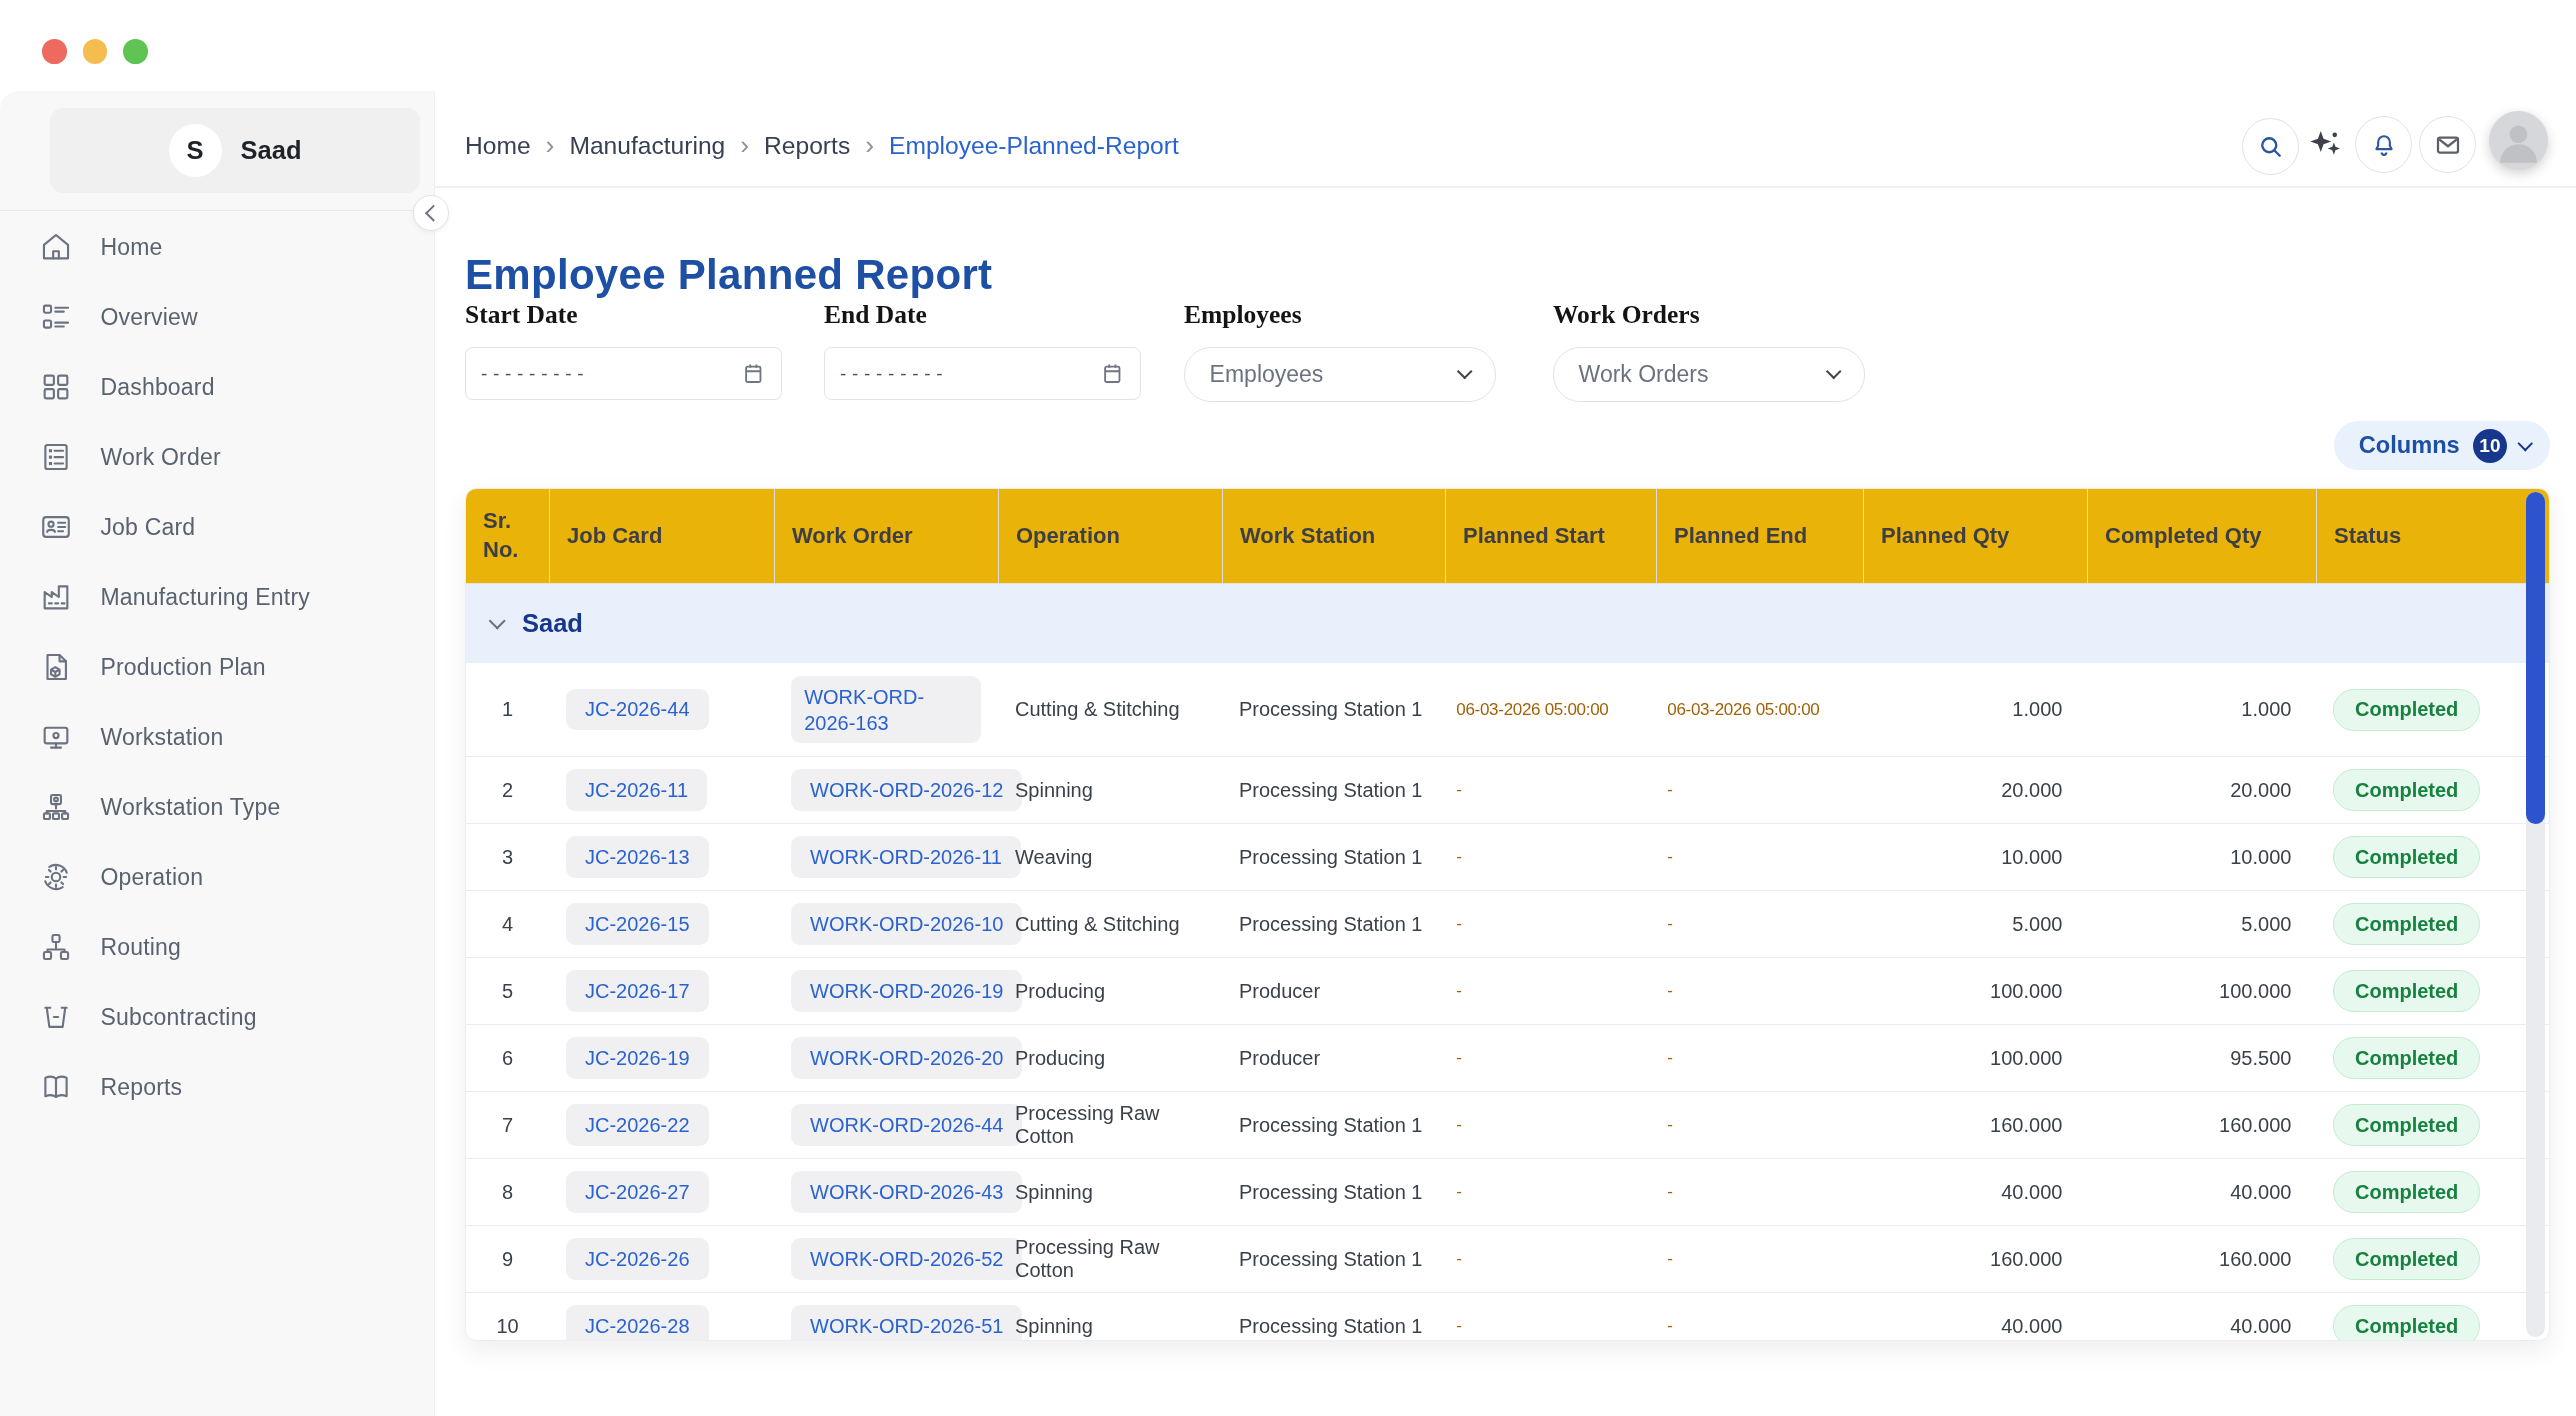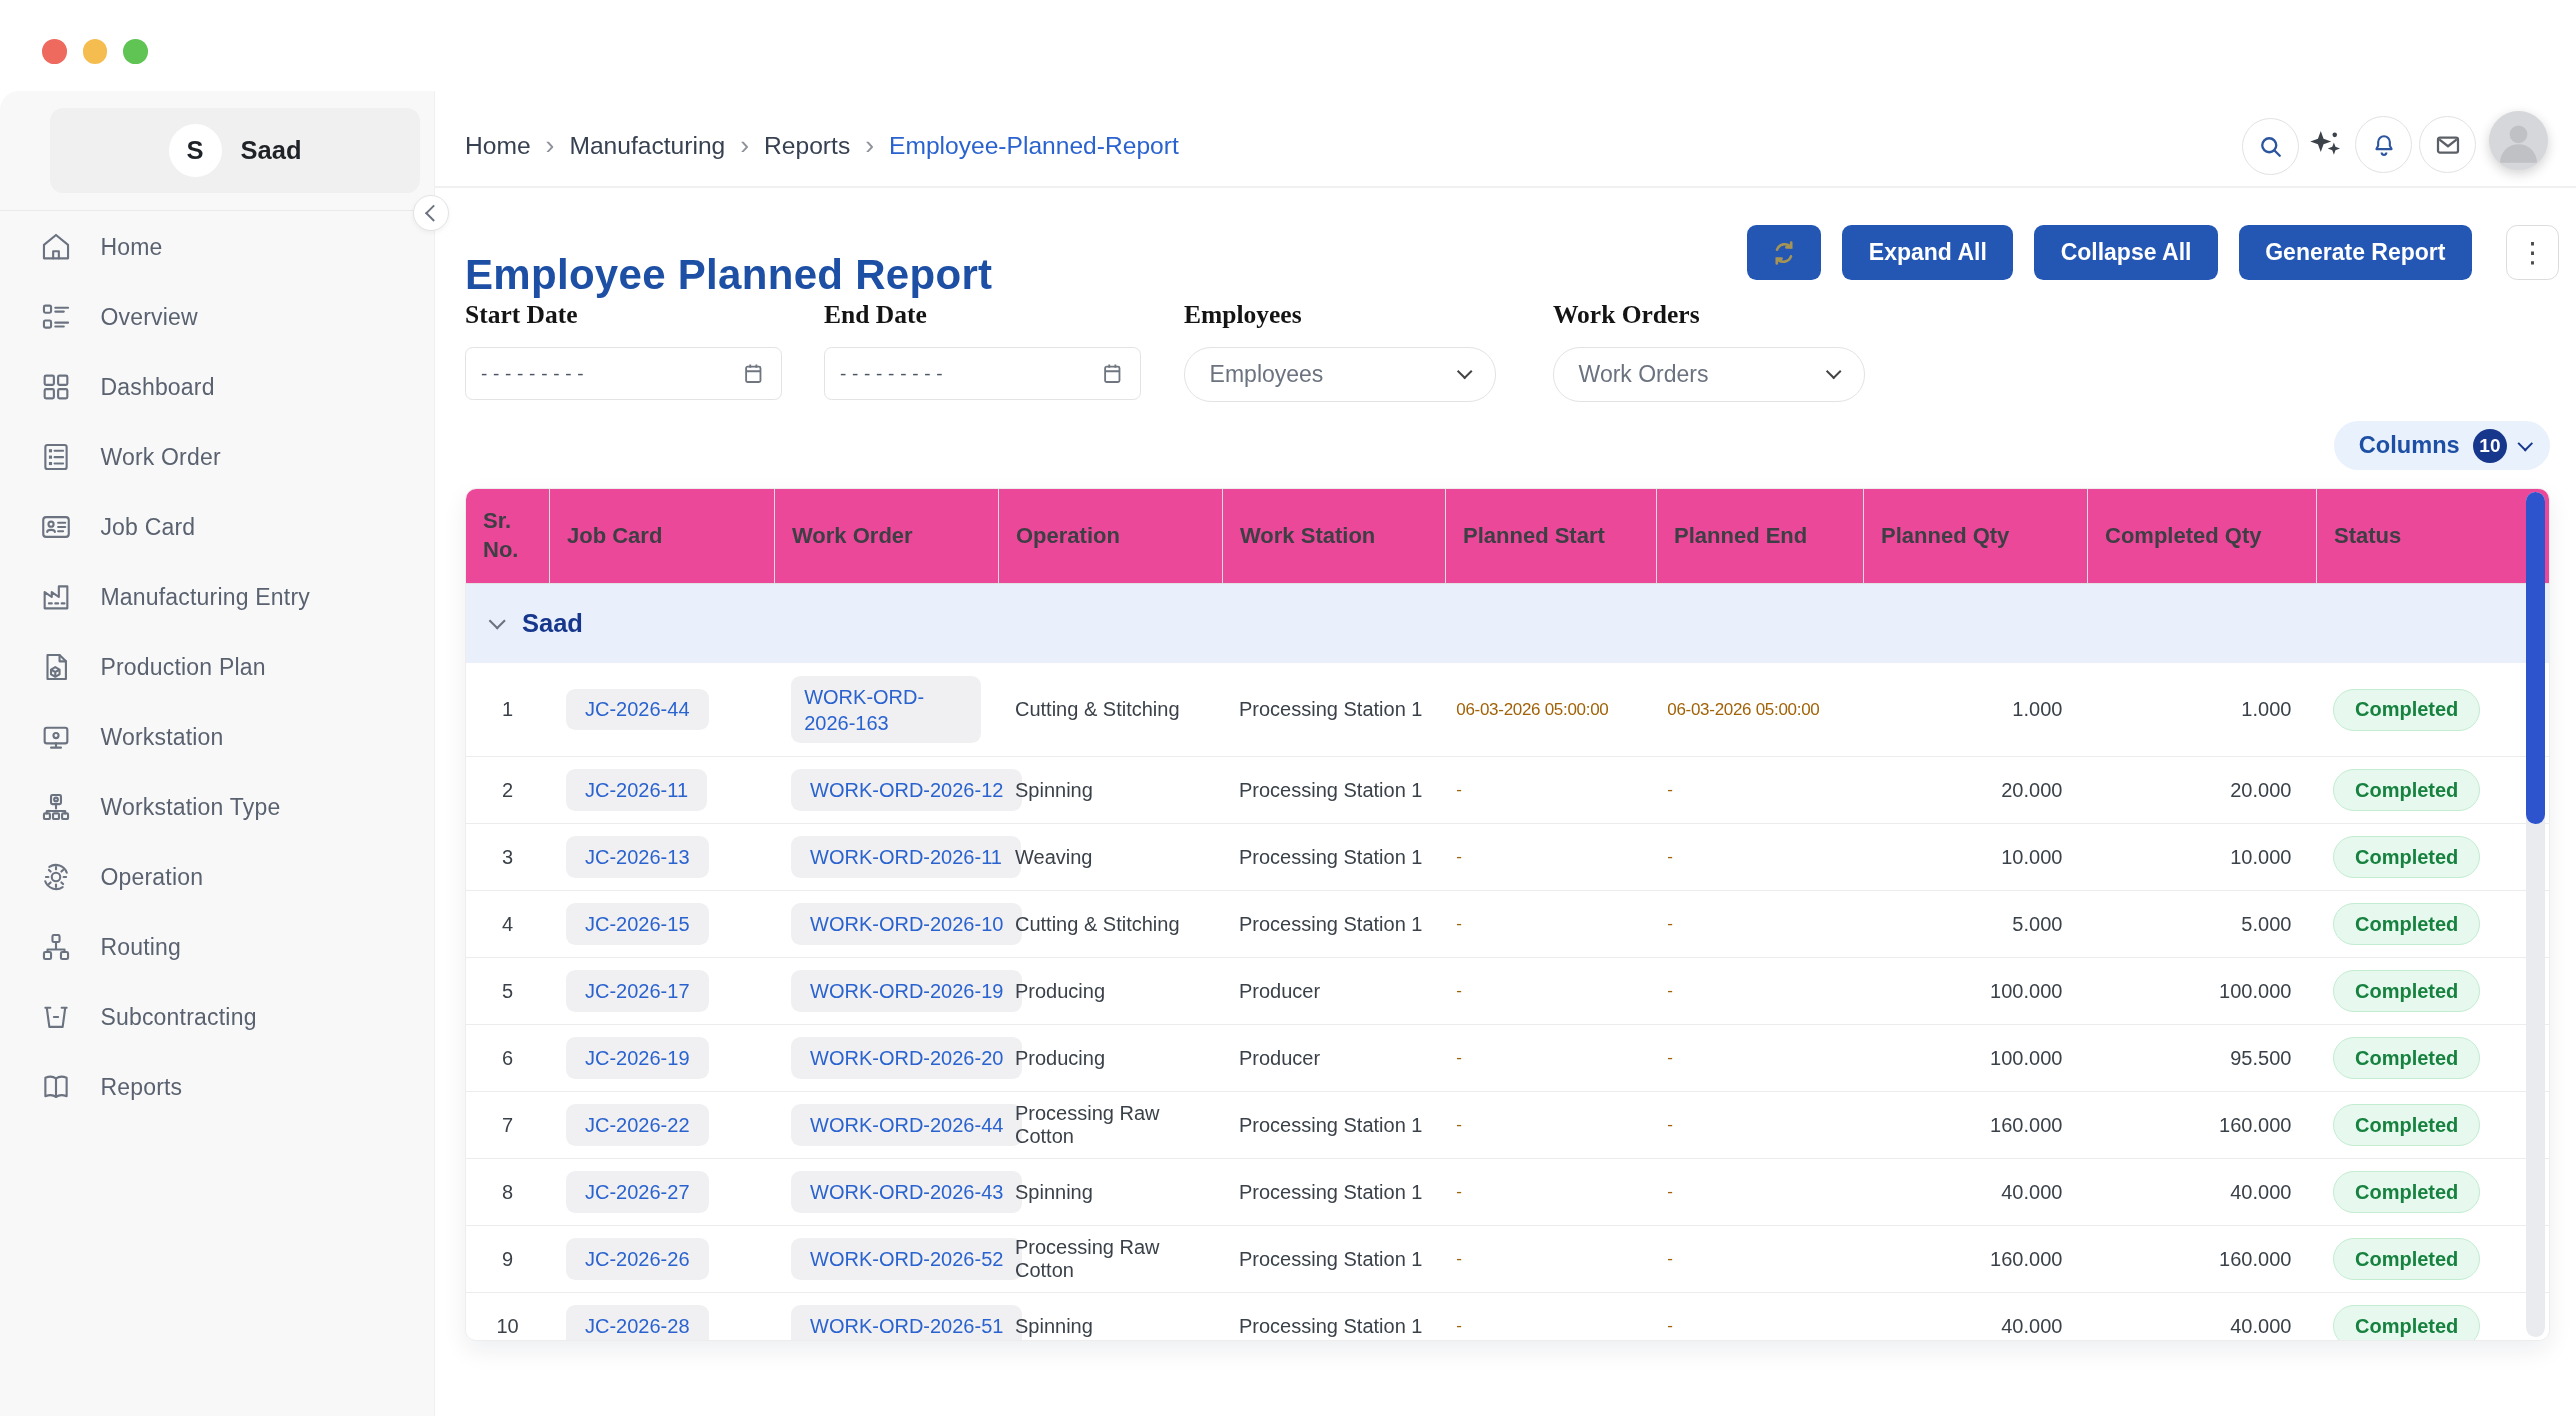--- a/index.html
+++ b/index.html
@@ -67,21 +67,21 @@
                display:flex;align-items:center;gap:13.2px;padding:0 19px 0 24.6px;cursor:pointer;font-family:inherit;}
   .columns-label{font-size:23.6px;font-weight:600;color:#1d4fa5;}
   .columns-badge{width:34px;height:34px;border-radius:50%;background:#16378c;color:#fff;font-size:19px;font-weight:bold;
                  display:flex;align-items:center;justify-content:center;}
   .chev.cols{width:8.5px;height:8.5px;border-color:#16378c;transform:rotate(45deg);margin-top:-4.7px;}
 
   
   .table-card{position:absolute;left:465px;top:488px;width:2085px;height:853px;background:#fff;border:0.9px solid #ededed;
               border-radius:11.3px;box-shadow:0 9.4px 24.6px rgba(20,30,60,.07);overflow:hidden;box-sizing:border-box;}
   .thead,.trow{display:grid;grid-template-columns:83px 225px 224px 224px 223px 211px 207px 224px 229px 235px;}
-  .thead{height:94px;background:#ec4899;border-bottom:0.9px solid #e2e2e2;}
+  .thead{height:94px;background:#eab308;border-bottom:0.9px solid #e2e2e2;}
   .th{display:flex;align-items:center;padding:0 17px;font-size:22px;font-weight:600;color:#3e3e45;line-height:1.3;
       border-left:0.9px solid #dedede;box-sizing:border-box;cursor:pointer;}
   .th:first-child{border-left:none;}
   .group-row{height:79px;background:#e9effb;display:flex;align-items:center;gap:19px;padding-left:24.6px;cursor:pointer;}
   .group-name{font-size:25.5px;font-weight:bold;color:#16378c;}
   .trow{height:66px;align-items:center;border-top:0.9px solid #ececec;background:#fff;}
   .trow.tall{height:93px;}
   .trow:first-of-type{border-top:none;}
   .td{padding:0 17px;font-size:20px;color:#3a4149;box-sizing:border-box;}
   .td-sr{text-align:center;padding:0 5.7px;}
@@ -293,36 +293,20 @@
   </div>
   <div class="icon-circle" style="left:2489px;top:111px;width:59px;height:59px;background:#d6d7da;border:none;box-shadow:0 3.8px 11.3px rgba(0,0,0,.18),0 0 0 3.8px #fff;overflow:hidden;">
     <svg width="59" height="59" viewBox="0 0 24 24" fill="#c0c1c5">
       <circle cx="12" cy="9.5" r="3.6"></circle>
         <path d="M4.5 21 a7.5 7.5 0 0 1 15 0 Z"></path>
     </svg>
   </div>
   <div class="header-divider"></div>
 
   <h1 class="page-title">Employee Planned Report</h1>
-  <div class="actions">
-    <button class="btn-blue btn-refresh">
-      <svg width="32" height="32" viewBox="0 0 24 24" fill="none" stroke="#a59454" stroke-width="2" stroke-linecap="round">
-        <path d="M6.8 9.5 a6 6 0 0 1 10.2 -2"></path>
-          <path d="M17.4 4.2 v3.6 h-3.6"></path>
-        <path d="M17.2 14.5 a6 6 0 0 1 -10.2 2"></path>
-          <path d="M6.6 19.8 v-3.6 h3.6"></path>
-      </svg>
-    </button>
-    <button class="btn-blue">Expand All</button>
-    <button class="btn-blue">Collapse All</button>
-    <button class="btn-blue">Generate Report</button>
-    <button class="btn-kebab">
-        <span>⋮</span>
-      </button>
-  </div>
 
   <div class="filter" style="left:465px;">
     <div class="filter-label">Start Date</div>
     <div class="date-field">
       <span class="date-ph">---------</span>
       <svg width="24.6" height="24.6" viewBox="0 0 24 24" fill="none" stroke="#6f7680" stroke-width="1.8">
         <rect x="5" y="5.5" width="14" height="15" rx="1.5"></rect>
           <path d="M5 10 h14 M9 3.5 v3 M15 3.5 v3"></path>
       </svg>
     </div>

